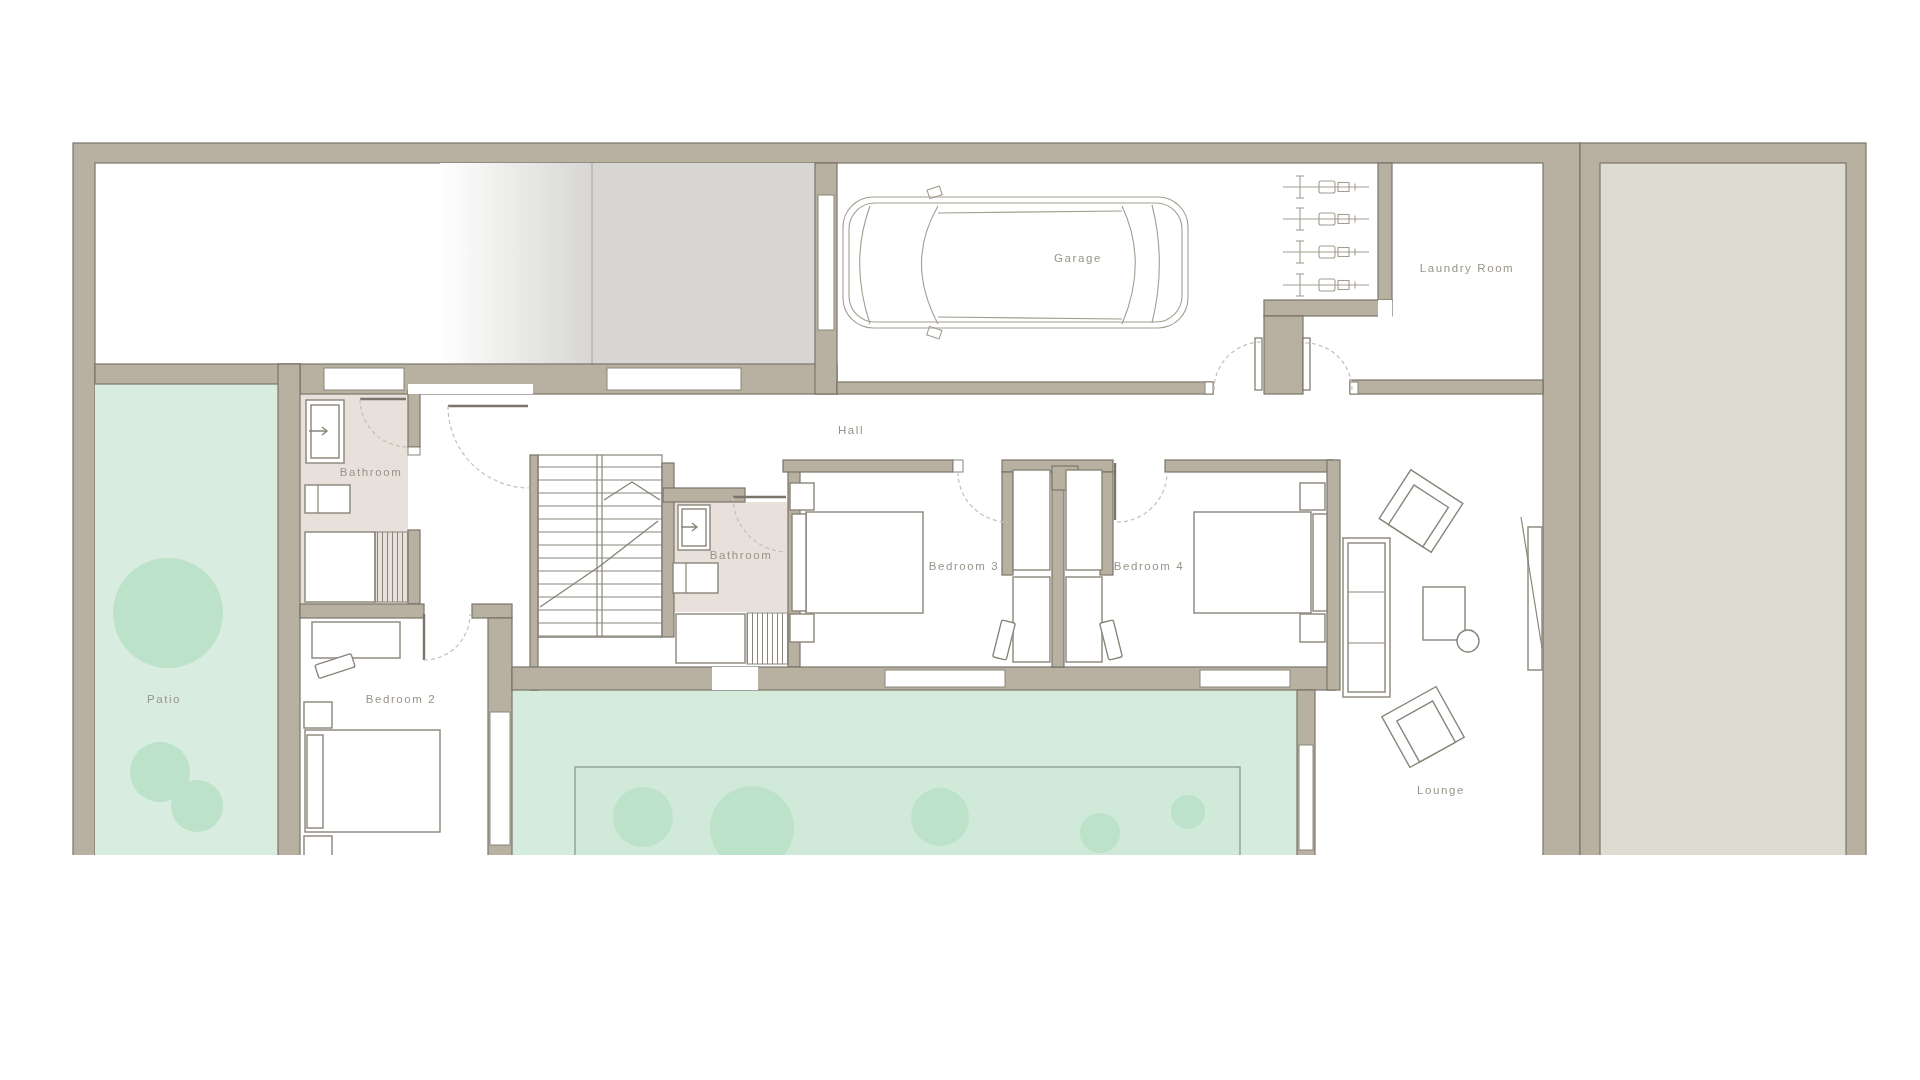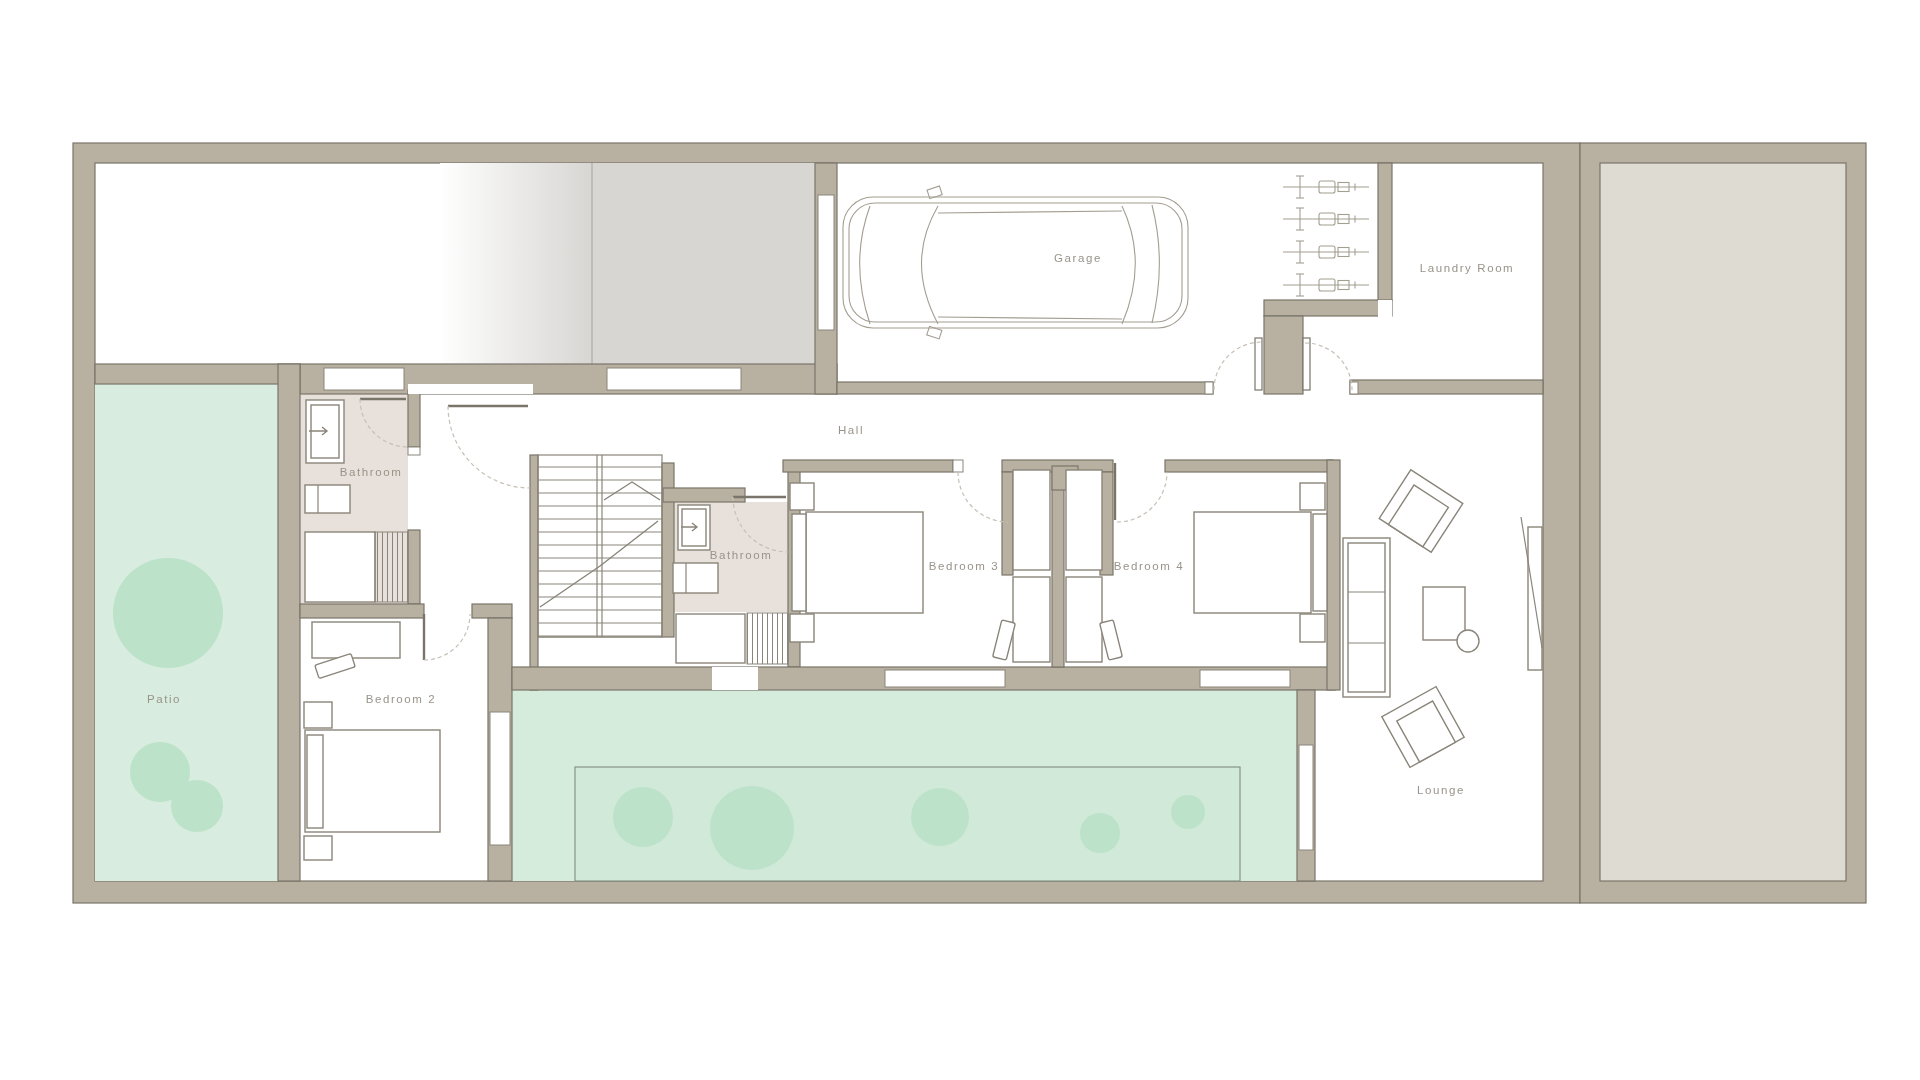--- a/index.html
+++ b/index.html
@@ -1,16 +1,16 @@
 <!DOCTYPE html>
 <html style="--wall: #b8b1a2; --wall_outline: #7a756a; --line: #8a857a; --bathroom_floor: #e8e0da; --patio_green: #d8ecdf; --courtyard_green: #d5ebdb; --courtyard_inner_green: #d0e9d8; --tree_green: #bce2c9; --driveway_gray: #d7d6d3; --adjacent_plot: #dedbd3; --label_text: #99948a;"><head>
 <meta charset="utf-8">
 <style>
   html,body{margin:0;padding:0;background:#fff;}
-  .stage{position:relative;width:1920px;height:1080px;background:#fff;overflow:hidden;
+  .stage{position:relative;width:1920px;height:855px;background:#fff;overflow:hidden;
          font-family:"Liberation Sans",sans-serif;}
   svg{position:absolute;left:0;top:0;}
   .wall{fill:var(--wall,#b8b1a2);stroke:var(--wall_outline,#7a756a);stroke-width:1.2;}
   .plotline{stroke:var(--wall_outline,#7a756a);stroke-width:1.2;}
   .win{fill:#ffffff;stroke:var(--line,#8a857a);stroke-width:1;}
   .gap{fill:#ffffff;}
   .furn{fill:#ffffff;stroke:var(--line,#8a857a);stroke-width:1.4;}
   .fn{fill:none;stroke:var(--line,#8a857a);stroke-width:1.4;}
   .fl{stroke:var(--line,#8a857a);stroke-width:1.2;}
   .sketch{fill:none;stroke:#a39e92;stroke-width:1.1;}

